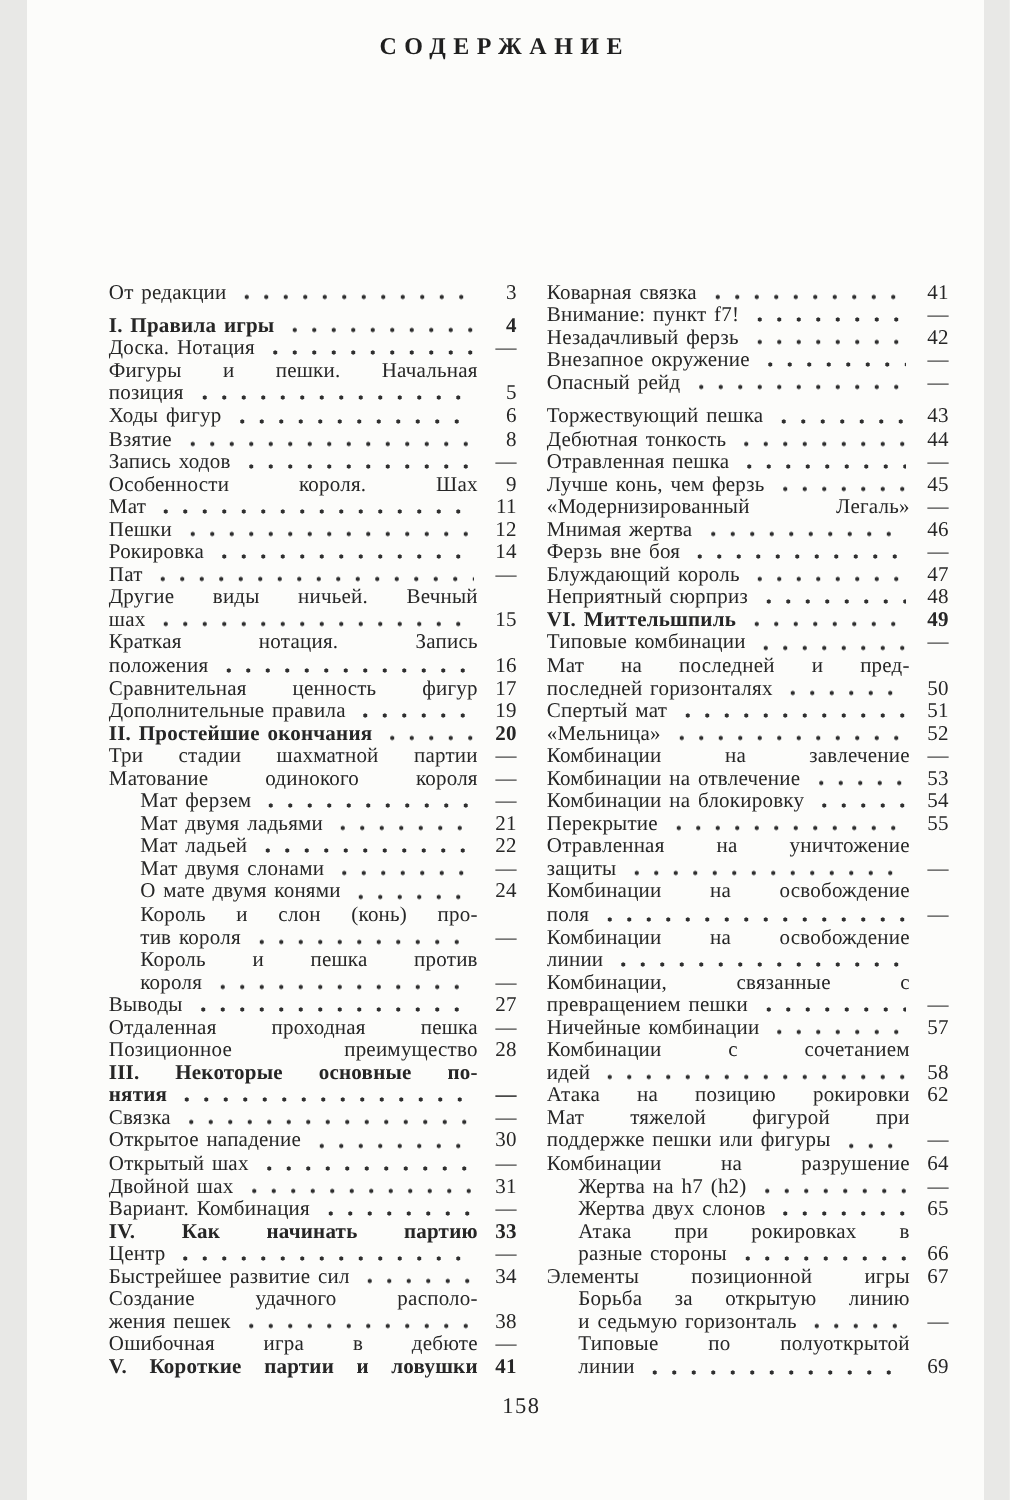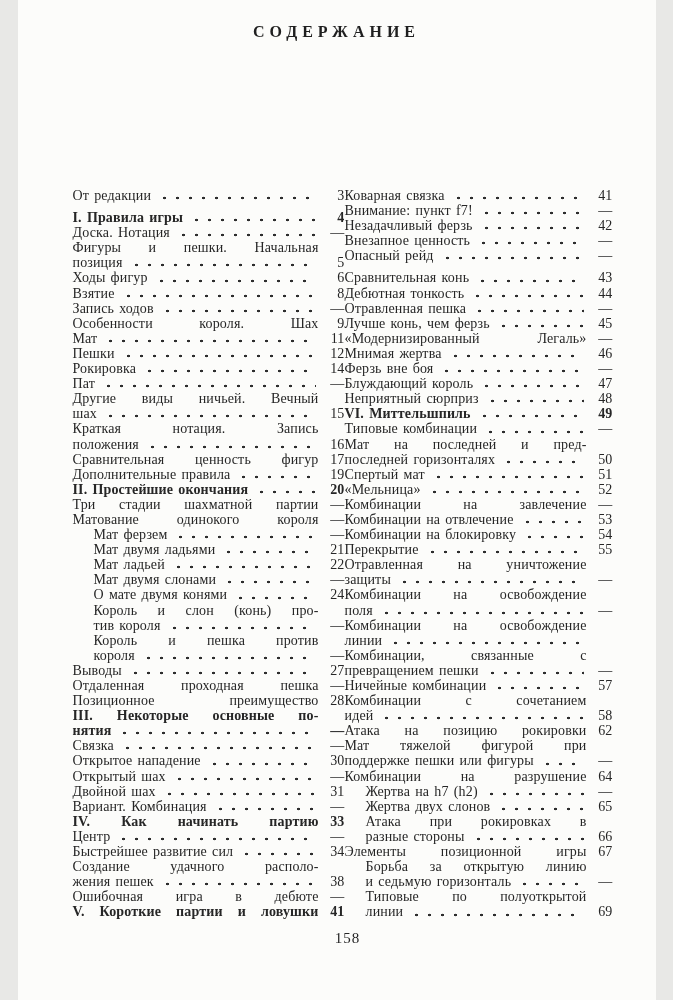--- a/index.html
+++ b/index.html
@@ -28,20 +28,21 @@
     font-weight: bold;
     letter-spacing: 5px;
     color: #1f1f1f;
   }
   .columns {
     position: absolute;
     top: 188px;
     left: 55px;
     display: grid;
     grid-template-columns: 272px 268px;
+    column-gap: 20px;
     align-items: start;
   }
   .col { display: block; }
   .row {
     display: flex;
     align-items: baseline;
     word-spacing: 1.5px;
     letter-spacing: 0.15px;
   }
   .row.gap { margin-top: 7px; }
@@ -322,31 +323,31 @@
           <span class="t">Внимание: пункт f7!</span>
           <span class="l"></span>
           <span class="n">—</span>
         </div>
         <div class="row">
           <span class="t">Незадачливый ферзь</span>
           <span class="l"></span>
           <span class="n">42</span>
         </div>
         <div class="row">
-          <span class="t">Внезапное ценность</span>
+          <span class="t">Внезапное окружение</span>
           <span class="l"></span>
           <span class="n">—</span>
         </div>
         <div class="row">
           <span class="t">Опасный рейд</span>
           <span class="l"></span>
           <span class="n">—</span>
         </div>
         <div class="row gap">
-          <span class="t">Сравнительная конь</span>
+          <span class="t">Торжествующий пешка</span>
           <span class="l"></span>
           <span class="n">43</span>
         </div>
         <div class="row">
           <span class="t">Дебютная тонкость</span>
           <span class="l"></span>
           <span class="n">44</span>
         </div>
         <div class="row">
           <span class="t">Отравленная пешка</span>

